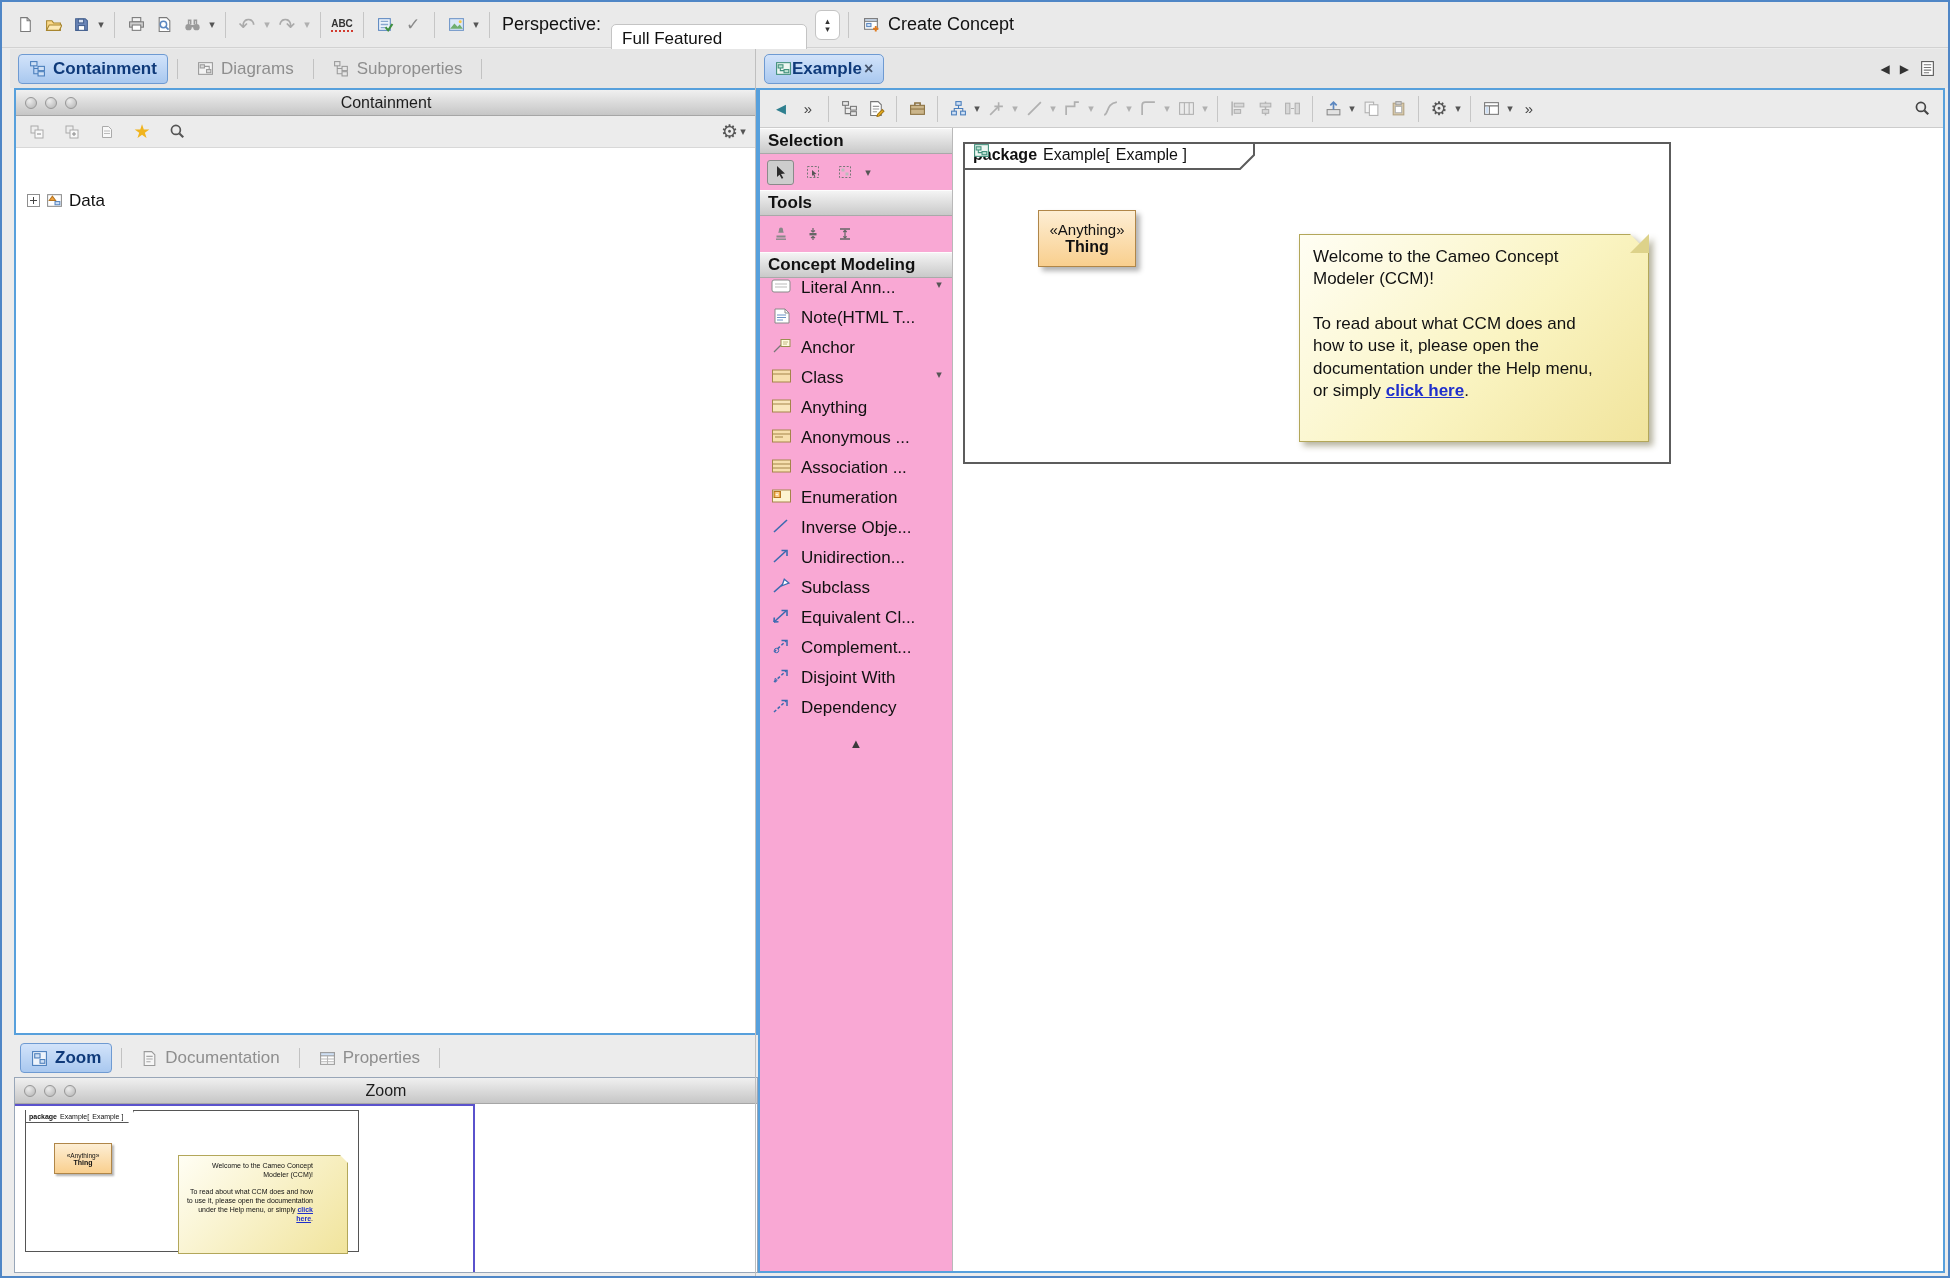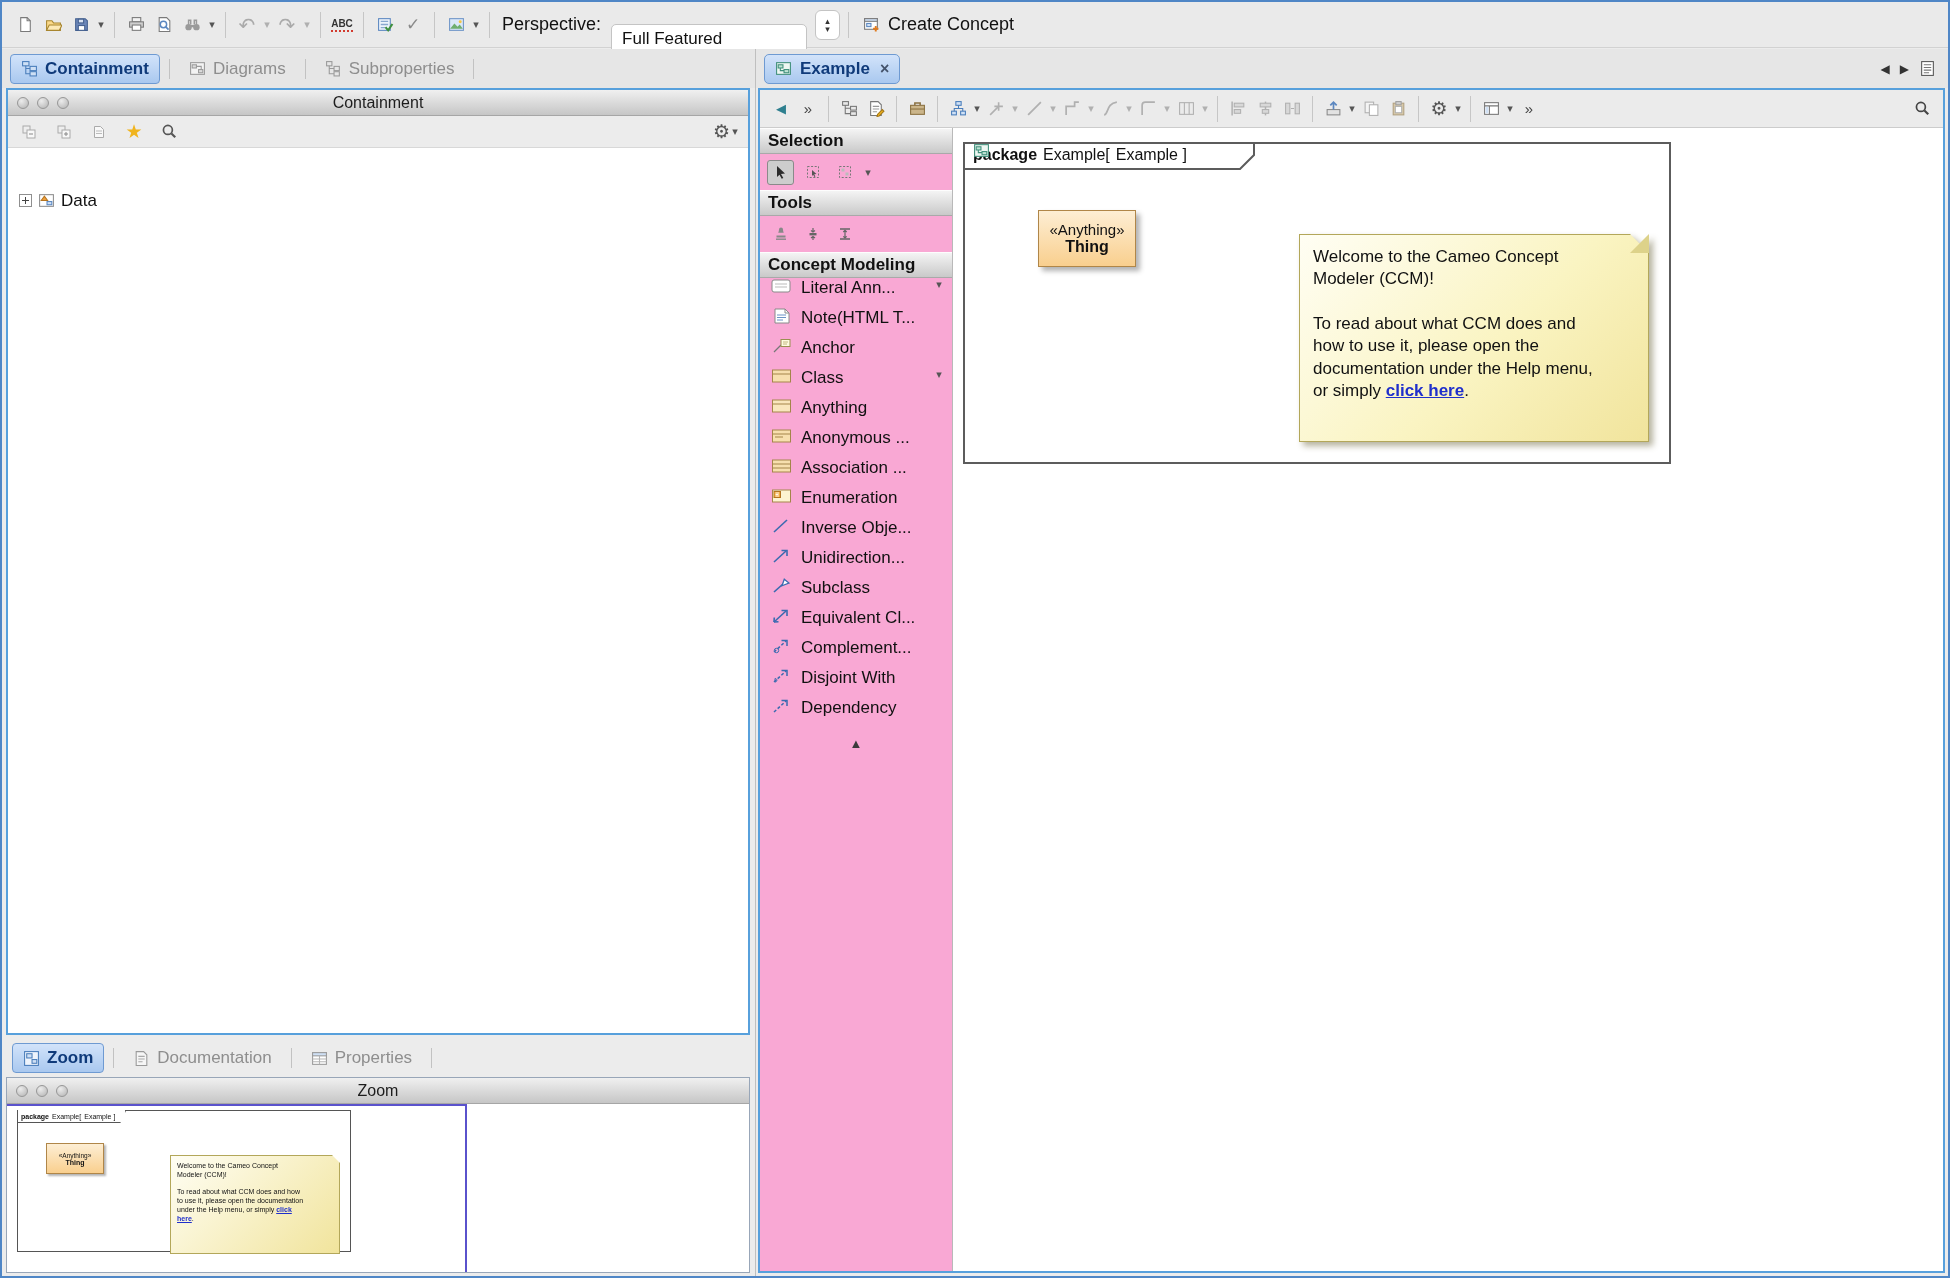--- a/index.html
+++ b/index.html
@@ -19,21 +19,21 @@
 
   
   #top-toolbar { position:absolute; top:0; left:0; right:0; height:46px; display:flex; align-items:center; padding:0 10px; background:#eaeaea; border-bottom:1px solid #d2d2d2; gap:2px; }
   .persp-label { font-size:18px; color:#111; margin:0 8px 0 4px; white-space:nowrap; }
   .combo-field { width:196px; height:30px; background:#fff; border:1px solid #c4c4c4; border-radius:5px; display:flex; align-items:center; padding:0 10px; font-size:17px; color:#111;margin-top:28px; }
   .stepper { width:25px; height:30px; background:#fff; border:1px solid #c4c4c4; border-radius:6px; margin-left:6px; display:flex; flex-direction:column; align-items:center; justify-content:center; font-size:9px; color:#333; line-height:8px; }
   .create-diagram { display:flex; align-items:center; gap:8px; font-size:18px; color:#111; padding:0 6px; white-space:nowrap; }
   .spell { font-size:10px; font-weight:bold; color:#333; letter-spacing:0; border-bottom:2px dotted #d23b2f; padding-bottom:1px; }
 
   
-  #left-col { position:absolute; top:47px; left:0; width:753px; bottom:0; }
+  #left-col { position:absolute; top:47px; left:8px; width:753px; bottom:0;text-align:right; }
   #col-divider { position:absolute; top:47px; left:753px; width:1px; bottom:0; background:#bfbfbf; }
   #right-col { position:absolute; top:47px; left:754px; right:0; bottom:0; }
 
   
   .tab-strip { height:39px; display:flex; align-items:center; padding-left:8px; font-size:17px; color:#8e8e8e; background:#e6e6e6; }
   .tab-pill { display:flex; align-items:center; gap:7px; padding:4px 10px; border-radius:4px; white-space:nowrap; }
   .tab-pill.active { background:linear-gradient(#d2e3fa,#a9c8ef); border:1px solid #6e9ad2; color:#0f3a7a; font-weight:bold; }
   .tab-divider { width:1px; height:20px; background:#c2c2c2; margin:0 9px; }
 
   
@@ -49,21 +49,21 @@
   .expander::before { content:""; position:absolute; left:2px; right:2px; top:5px; height:1px; background:#444; }
   .expander::after { content:""; position:absolute; top:2px; bottom:2px; left:5px; width:1px; background:#444; }
   .guide-corner { width:12px; height:16px; border-left:1px dotted #a8a8a8; border-bottom:1px dotted #a8a8a8; margin-left:11px; margin-top:-14px; flex:0 0 auto; }
 
   #bottom-tabs { position:absolute; left:0; right:0; top:990px; height:38px; display:flex; align-items:center; padding-left:10px; font-size:17px; color:#8e8e8e; }
   #zoom-panel { position:absolute; left:4px; right:5px; top:1028px; bottom:3px; border:1px solid #98a6b8; background:#fff; display:flex; flex-direction:column; }
   #zoom-content { flex:1; position:relative; background:#fff; overflow:hidden; }
   .viewport-rect { position:absolute; left:-3px; top:0; width:463px; height:103%; border:2px solid #5a52cc; }
 
   
-  .editor-tab { display:flex; align-items:center; gap:8px; padding:4px 10px; border-radius:5px; background:linear-gradient(#d2e3fa,#a9c8ef); border:1px solid #6e9ad2; color:#0f3a7a; font-weight:bold; white-space:nowrap; }
+  .editor-tab { display:flex; align-items:center; padding:4px 10px; border-radius:5px; background:linear-gradient(#d2e3fa,#a9c8ef); border:1px solid #6e9ad2; color:#0f3a7a; font-weight:bold; white-space:nowrap; }
   .tab-close { color:#44536b; font-weight:bold; font-size:16px; margin-left:2px; }
   .tab-nav { margin-left:auto; display:flex; align-items:center; gap:10px; padding-right:12px; color:#333; }
 
   #editor-area { position:absolute; top:39px; left:2px; right:3px; bottom:3px; border:2px solid #57a0dc; background:#ececec; display:flex; flex-direction:column; }
   #diagram-toolbar { height:38px; border-bottom:1px solid #cccccc; display:flex; align-items:center; padding:0 8px; background:#ebebeb; flex:0 0 auto; gap:1px; }
   #editor-body { flex:1; display:flex; min-height:0; }
   #palette { width:193px; border-right:1px solid #b9b9b9; background:#f9a8d4; display:flex; flex-direction:column; overflow:hidden; }
   #canvas { flex:1; background:#fff; position:relative; overflow:hidden; }
 
   .palette-header { height:26px; background:linear-gradient(#f4f4f4,#c9c9c9); border-top:1px solid #fdfdfd; border-bottom:1px solid #a9a9a9; display:flex; align-items:center; padding-left:8px; font-size:17px; font-weight:bold; color:#111; flex:0 0 auto; }

